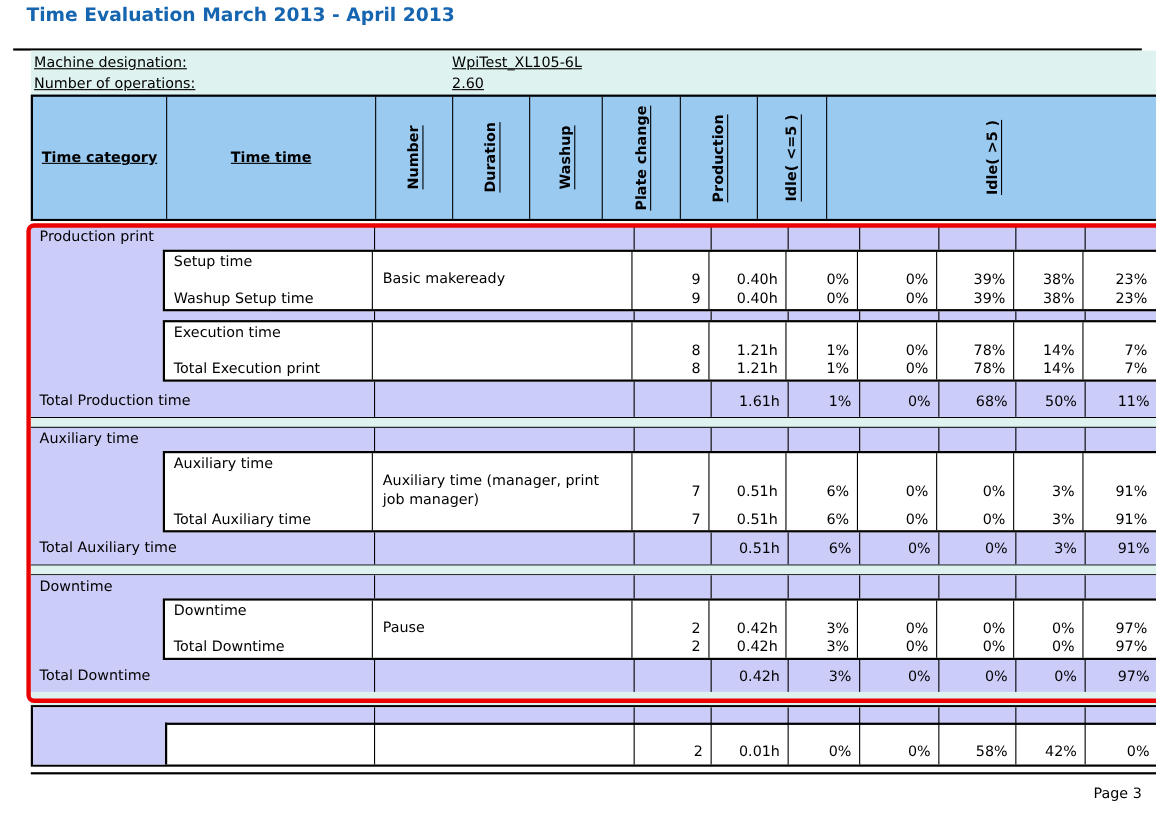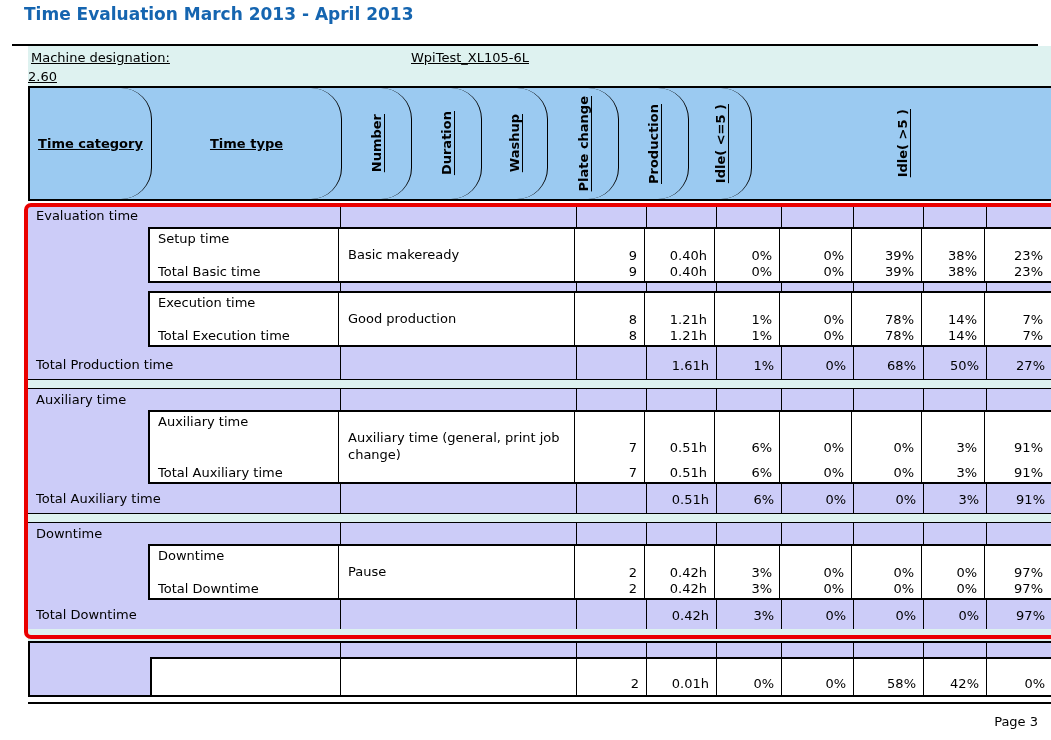--- a/index.html
+++ b/index.html
@@ -11,21 +11,21 @@
   .title{position:absolute;left:14px;top:4px;font-size:17px;font-weight:bold;color:var(--blue);white-space:nowrap;margin-left:10px;}
   .topline{position:absolute;left:12px;top:44px;width:1026px;height:2px;background:#000;}
   .area{position:absolute;left:28px;top:46px;width:1026px;text-decoration:underline;}
   
   .info{background:var(--cyan);height:40px;box-sizing:border-box;padding-top:2px;}
   .info-row{display:flex;height:19px;align-items:center;}
   .info-label{padding-left:3px;width:380px;}
   
   .header{display:flex;height:115px;background:var(--hdr);border:2px solid #000;box-sizing:border-box;}
   .hcell{border-right:1px solid #000;display:flex;align-items:center;justify-content:center;
-         font-weight:bold;box-sizing:border-box;text-align:center;border-radius:31px;}
+         font-weight:bold;box-sizing:border-box;text-align:center;}
   .hcell:last-child{border-right:none;flex:1;}
   .vtext{writing-mode:vertical-rl;transform:rotate(180deg);white-space:nowrap;}
   .spacer4{height:4px;background:#fff;}
   
   .section{position:relative;background:var(--lav);}
   .vline{position:absolute;top:0;bottom:0;width:1px;background:#000;}
   .cat{position:absolute;left:8px;top:3px;white-space:nowrap;}
   .secttotal{position:absolute;left:8px;bottom:7px;white-space:nowrap;}
   .block{position:absolute;left:120px;width:906px;background:#fff;border:2px solid #000;box-sizing:border-box;}
   .tlabel{position:absolute;left:8px;top:2px;white-space:nowrap;}
@@ -66,27 +66,28 @@
   <div class="topline"></div>
 
   <div class="area">
 
     <div class="info">
       <div class="info-row">
         <span class="info-label">Machine designation:</span>
         <span>WpiTest_XL105-6L</span>
       </div>
       <div class="info-row">
+        <span class="info-label">Number of operations:</span>
         <span>2.60</span>
       </div>
     </div>
 
     <div class="header">
       <div class="hcell" style="width:122px">Time category</div>
-      <div class="hcell" style="width:190px">Time type</div>
+      <div class="hcell" style="width:190px">Time time</div>
       <div class="hcell" style="width:70px">
           <span class="vtext">Number</span>
         </div>
       <div class="hcell" style="width:70px">
           <span class="vtext">Duration</span>
         </div>
       <div class="hcell" style="width:66px">
           <span class="vtext">Washup</span>
         </div>
       <div class="hcell" style="width:71px">
@@ -107,34 +108,34 @@
 
     <div class="section" style="height:174px">
       <div class="vline" style="left:312px"></div>
       <div class="vline" style="left:548px"></div>
       <div class="vline" style="left:618px"></div>
       <div class="vline" style="left:688px"></div>
       <div class="vline" style="left:753px"></div>
       <div class="vline" style="left:825px"></div>
       <div class="vline" style="left:895px"></div>
       <div class="vline" style="left:958px"></div>
-      <div class="cat">Evaluation time</div>
+      <div class="cat">Production print</div>
 
       <div class="block" style="top:22px;height:56px">
         <div class="vline" style="left:188px"></div>
         <div class="vline" style="left:424px"></div>
         <div class="vline" style="left:494px"></div>
         <div class="vline" style="left:564px"></div>
         <div class="vline" style="left:629px"></div>
         <div class="vline" style="left:701px"></div>
         <div class="vline" style="left:771px"></div>
         <div class="vline" style="left:834px"></div>
         <div class="tlabel">Setup time</div>
         <div class="action">Basic makeready</div>
-        <div class="blabel">Total Basic time</div>
+        <div class="blabel">Washup Setup time</div>
         <div class="vals mid">
             <span>9</span>
             <span>0.40h</span>
             <span>0%</span>
             <span>0%</span>
             <span>39%</span>
             <span>38%</span>
             <span>23%</span>
           </div>
         <div class="vals bot">
@@ -151,22 +152,21 @@
       <div class="block" style="top:86px;height:56px">
         <div class="vline" style="left:188px"></div>
         <div class="vline" style="left:424px"></div>
         <div class="vline" style="left:494px"></div>
         <div class="vline" style="left:564px"></div>
         <div class="vline" style="left:629px"></div>
         <div class="vline" style="left:701px"></div>
         <div class="vline" style="left:771px"></div>
         <div class="vline" style="left:834px"></div>
         <div class="tlabel">Execution time</div>
-        <div class="action">Good production</div>
-        <div class="blabel">Total Execution time</div>
+        <div class="blabel">Total Execution print</div>
         <div class="vals mid">
             <span>8</span>
             <span>1.21h</span>
             <span>1%</span>
             <span>0%</span>
             <span>78%</span>
             <span>14%</span>
             <span>7%</span>
           </div>
         <div class="vals bot">
@@ -181,21 +181,21 @@
       </div>
 
       <div class="secttotal">Total Production time</div>
       <div class="vals row">
           <span></span>
           <span>1.61h</span>
           <span>1%</span>
           <span>0%</span>
           <span>68%</span>
           <span>50%</span>
-          <span>27%</span>
+          <span>11%</span>
         </div>
     </div>
 
     <div class="strip"></div>
 
     <div class="section" style="height:124px">
       <div class="vline" style="left:312px"></div>
       <div class="vline" style="left:548px"></div>
       <div class="vline" style="left:618px"></div>
       <div class="vline" style="left:688px"></div>
@@ -208,21 +208,21 @@
       <div class="block" style="top:21px;height:74px">
         <div class="vline" style="left:188px"></div>
         <div class="vline" style="left:424px"></div>
         <div class="vline" style="left:494px"></div>
         <div class="vline" style="left:564px"></div>
         <div class="vline" style="left:629px"></div>
         <div class="vline" style="left:701px"></div>
         <div class="vline" style="left:771px"></div>
         <div class="vline" style="left:834px"></div>
         <div class="tlabel">Auxiliary time</div>
-        <div class="action">Auxiliary time (general, print job change)</div>
+        <div class="action">Auxiliary time (manager, print job manager)</div>
         <div class="blabel">Total Auxiliary time</div>
         <div class="vals mid">
             <span>7</span>
             <span>0.51h</span>
             <span>6%</span>
             <span>0%</span>
             <span>0%</span>
             <span>3%</span>
             <span>91%</span>
           </div>

